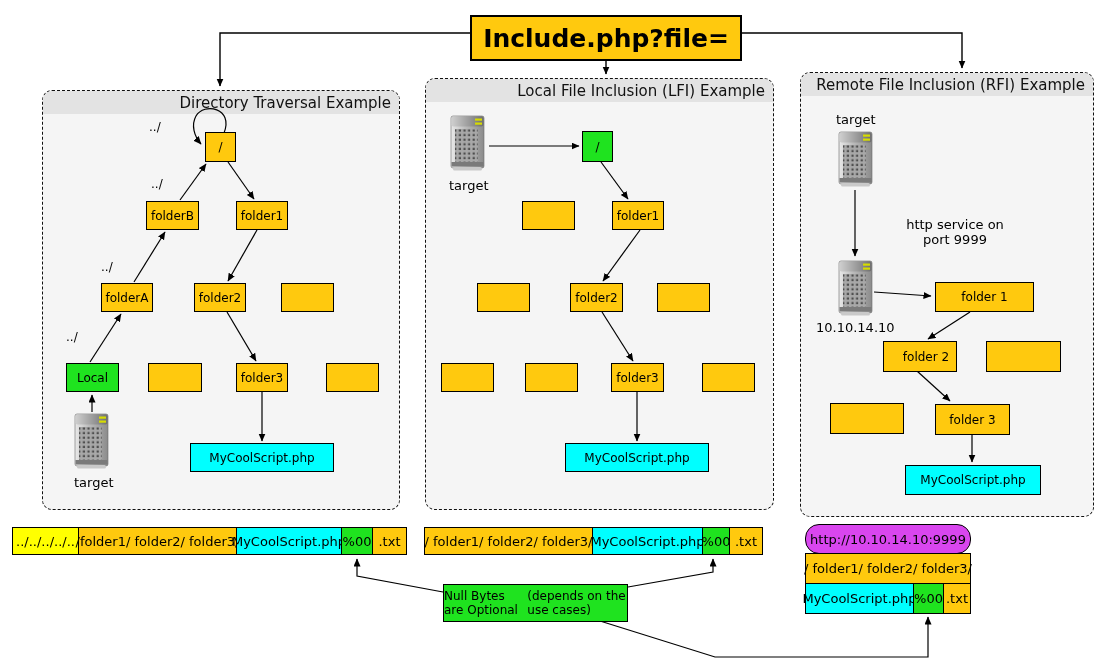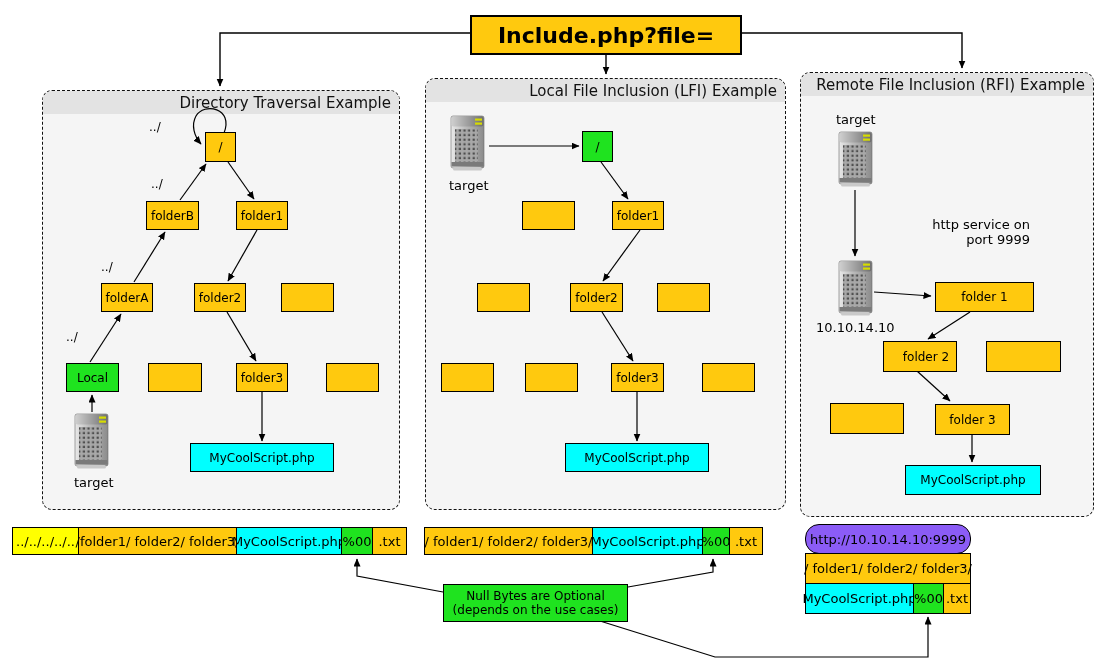--- a/index.html
+++ b/index.html
@@ -12,48 +12,48 @@
                   padding-right:8px; font-size:15px; color:#111; box-sizing:border-box; }
 
   svg.overlay { position:absolute; left:0; top:0; z-index:5; pointer-events:none; }
 
   .box { position:absolute; border:1px solid #000; display:flex; align-items:center; justify-content:center;
          font-size:12px; color:#000; box-sizing:border-box; z-index:10; text-align:center; }
   .gold   { background:#FFC90E; }
   .green  { background:#1FE31F; }
   .cyan   { background:#00FFFF; }
   .yellow { background:#FFFF00; }
-  .orangered { background:#8b5cf6;border-radius:14px; }
+  .orangered { background:#d946ef;border-radius:14px; }
 
   .lbl { position:absolute; font-size:12px; color:#000; z-index:10; white-space:nowrap; }
   .lbl-13 { font-size:13px; }
-  .center-text { text-align:right; }
-
-  .title-box { position:absolute; left:470px; top:15px; width:272px; height:40px; background:#FFC90E;
+  .center-text { text-align:center; }
+
+  .title-box { position:absolute; left:470px; top:15px; width:272px; height:46px; background:#FFC90E;
                border:2px solid #000; display:flex; align-items:center; justify-content:center;
-               font-size:22px; font-weight:bold; color:#000; z-index:10; box-sizing:border-box; }
+               font-size:25px; font-weight:bold; color:#000; z-index:10; box-sizing:border-box; }
 
   .server { position:absolute; width:38px; height:58px; z-index:10; }
 
   .strip-seg { position:absolute; height:28px; border:1px solid #000; display:flex; align-items:center;
                justify-content:center; font-size:13px; box-sizing:border-box; z-index:10; white-space:nowrap; }
 
   .note-box { position:absolute; left:443px; top:584px; width:185px; height:38px; background:#1FE31F;
-              border:1px solid #000; display:flex; flex-direction:column; align-items:center;
+              border:1px solid #000; display:flex; flex-direction:row; align-items:center;
               justify-content:center; font-size:12px; line-height:14px; z-index:10; box-sizing:border-box; }
 </style>
 </head>
 <body>
 
 <div id="stage">
 
   <div class="panel" style="left:42px; top:90px; width:356px; height:418px;">
     <div class="panel-header">Directory Traversal Example</div>
   </div>
-  <div class="panel" style="left:425px; top:78px; width:347px; height:430px;padding-left:12px;">
+  <div class="panel" style="left:425px; top:78px; width:347px; height:430px;">
     <div class="panel-header">Local File Inclusion (LFI) Example</div>
   </div>
   <div class="panel" style="left:800px; top:72px; width:292px; height:443px;">
     <div class="panel-header">Remote File Inclusion (RFI) Example</div>
   </div>
 
   <svg class="overlay" width="1109" height="672">
     <defs>
       <marker id="arr" markerWidth="9" markerHeight="8" refX="7.5" refY="3.5" orient="auto" markerUnits="userSpaceOnUse">
         <path d="M0,0 L8,3.5 L0,7 z" fill="#000"></path>

